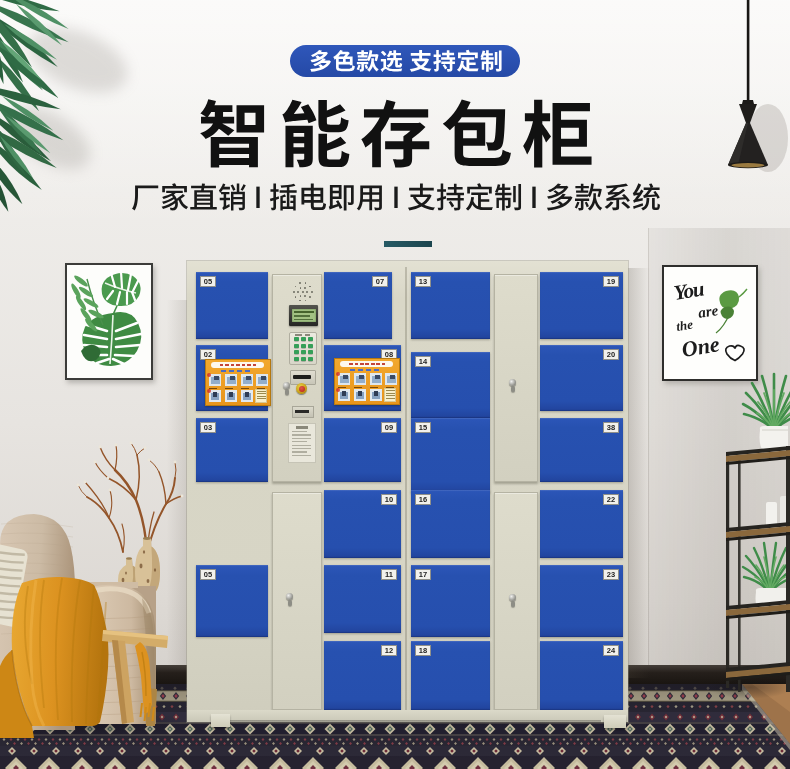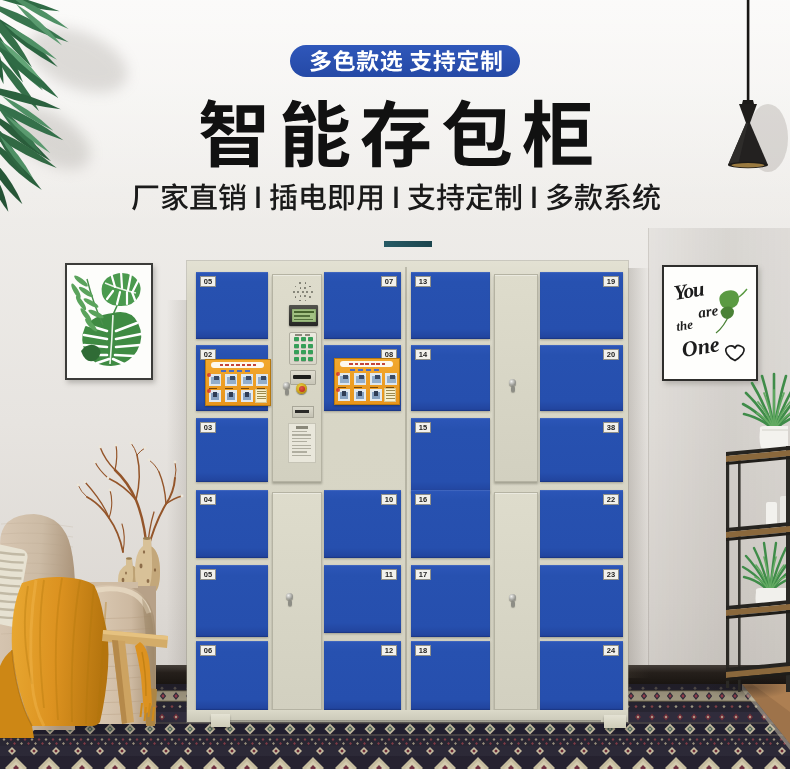--- a/index.html
+++ b/index.html
@@ -329,30 +329,24 @@
           </div>
           <div style="position:absolute;left:49px;top:29px;width:12px;height:14px;background:#f8f0cc;box-shadow:inset 0 0 0 1px #d8c892"></div>
           <div style="position:absolute;left:50.5px;top:31px;width:9px;height:9px;background:repeating-linear-gradient(180deg,#9a8a50 0 1px,rgba(0,0,0,0) 1px 2.5px)"></div>
           <div style="position:absolute;left:1px;top:13px;width:4px;height:4px;border-radius:50%;background:rgba(208,52,42,0.85)"></div>
           <div style="position:absolute;left:1px;top:29px;width:4px;height:4px;border-radius:50%;background:rgba(208,52,42,0.85)"></div>
         </div>
       </div>
 <div class="door" style="left:9px;top:157px;width:72px;height:64px">
         <div class="lab l">03</div>
       </div>
-<div class="door" style="left:9px;top:229px;width:72px;height:68px">
-        <div class="lab l">04</div>
-      </div>
 <div class="door" style="left:9px;top:304px;width:72px;height:72px">
         <div class="lab l">05</div>
       </div>
-<div class="door" style="left:9px;top:380px;width:72px;height:69px">
-        <div class="lab l">06</div>
-      </div>
-<div class="door" style="left:137px;top:11px;width:77px;height:67px">
+<div class="door" style="left:137px;top:11px;width:68px;height:67px">
         <div class="lab r">07</div>
       </div>
 <div class="door" style="left:137px;top:84px;width:77px;height:66px">
         <div class="lab r">08</div>
         <div style="position:absolute;left:10px;top:13px;width:64px;height:45px;background:linear-gradient(180deg,#f2a82e,#e8951c);border:1px solid #b87a10;box-shadow:0 1px 2px rgba(0,0,0,0.3)">
           <div style="position:absolute;left:5px;top:2px;width:53px;height:6px;background:#fdf8ee;border-radius:3px"></div>
           <div style="position:absolute;left:14px;top:3.5px;width:36px;height:2px;background:repeating-linear-gradient(90deg,#c4453a 0 3.5px,rgba(0,0,0,0) 3.5px 5.5px)"></div>
           <div style="position:absolute;left:15px;top:10px;width:30px;height:2.2px;background:repeating-linear-gradient(90deg,#4a6ac4 0 5px,rgba(0,0,0,0) 5px 8px)"></div>
           <div style="position:absolute;left:3px;top:14px;width:12px;height:12px;background:#dfe7ee">
             <div style="position:absolute;left:1.5px;top:2.5px;width:9px;height:7px;background:#93aecb"></div>
@@ -382,33 +376,36 @@
           <div style="position:absolute;left:35px;top:30px;width:12px;height:12px;background:#e2e9f0">
             <div style="position:absolute;left:2px;top:3px;width:8px;height:7px;background:#87a2c2"></div>
             <div style="position:absolute;left:4px;top:2px;width:4px;height:5px;background:#2e3c55"></div>
           </div>
           <div style="position:absolute;left:49px;top:29px;width:12px;height:14px;background:#f8f0cc;box-shadow:inset 0 0 0 1px #d8c892"></div>
           <div style="position:absolute;left:50.5px;top:31px;width:9px;height:9px;background:repeating-linear-gradient(180deg,#9a8a50 0 1px,rgba(0,0,0,0) 1px 2.5px)"></div>
           <div style="position:absolute;left:1px;top:13px;width:4px;height:4px;border-radius:50%;background:rgba(208,52,42,0.85)"></div>
           <div style="position:absolute;left:1px;top:29px;width:4px;height:4px;border-radius:50%;background:rgba(208,52,42,0.85)"></div>
         </div>
       </div>
+<div class="door" style="left:137px;top:157px;width:77px;height:64px">
+        <div class="lab r">09</div>
+      </div>
 <div class="door" style="left:137px;top:229px;width:77px;height:68px">
         <div class="lab r">10</div>
       </div>
 <div class="door" style="left:137px;top:304px;width:77px;height:68px">
         <div class="lab r">11</div>
       </div>
 <div class="door" style="left:137px;top:380px;width:77px;height:69px">
         <div class="lab r">12</div>
       </div>
 <div class="door" style="left:224px;top:11px;width:79px;height:67px">
         <div class="lab l">13</div>
       </div>
-<div class="door" style="left:224px;top:84px;width:79px;height:66px">
+<div class="door" style="left:224px;top:91px;width:79px;height:66px">
         <div class="lab l">14</div>
       </div>
 <div class="door" style="left:224px;top:157px;width:79px;height:75px">
         <div class="lab l">15</div>
       </div>
 <div class="door" style="left:224px;top:229px;width:79px;height:68px">
         <div class="lab l">16</div>
       </div>
 <div class="door" style="left:224px;top:304px;width:79px;height:72px">
         <div class="lab l">17</div>

